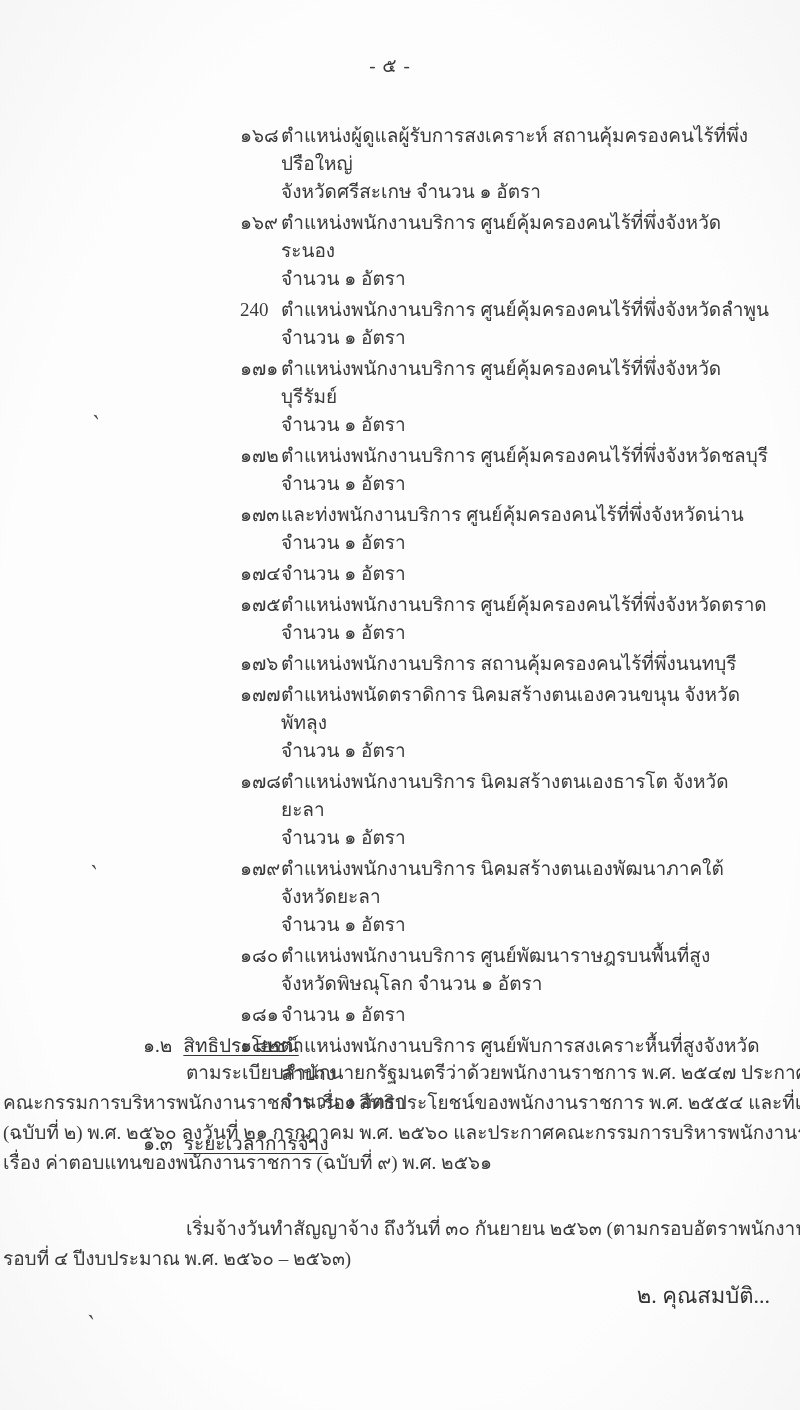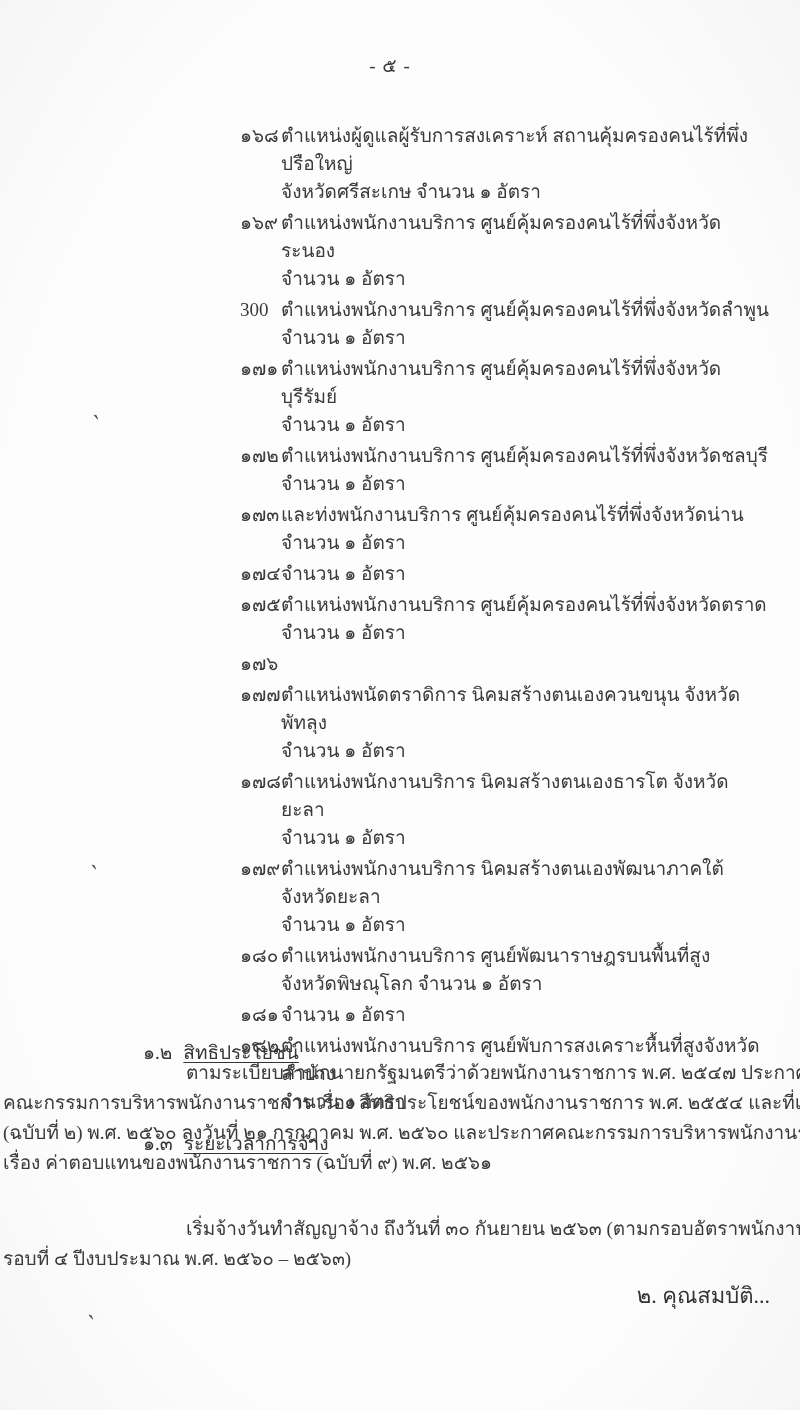--- a/index.html
+++ b/index.html
@@ -106,21 +106,21 @@
         </span>
       </div>
       <div class="pos-item">
         <span class="pos-no">๑๖๙</span>
         <span class="pos-text">
           <span class="l">ตำแหน่งพนักงานบริการ ศูนย์คุ้มครองคนไร้ที่พึ่งจังหวัดระนอง</span>
           <span class="l">จำนวน ๑ อัตรา</span>
         </span>
       </div>
       <div class="pos-item">
-        <span class="pos-no">300</span>
+        <span class="pos-no">240</span>
         <span class="pos-text">
           <span class="l">ตำแหน่งพนักงานบริการ ศูนย์คุ้มครองคนไร้ที่พึ่งจังหวัดลำพูน</span>
           <span class="l">จำนวน ๑ อัตรา</span>
         </span>
       </div>
       <div class="pos-item">
         <span class="pos-no">๑๗๑</span>
         <span class="pos-text">
           <span class="l">ตำแหน่งพนักงานบริการ ศูนย์คุ้มครองคนไร้ที่พึ่งจังหวัดบุรีรัมย์</span>
           <span class="l">จำนวน ๑ อัตรา</span>
@@ -149,20 +149,21 @@
       <div class="pos-item">
         <span class="pos-no">๑๗๕</span>
         <span class="pos-text">
           <span class="l">ตำแหน่งพนักงานบริการ ศูนย์คุ้มครองคนไร้ที่พึ่งจังหวัดตราด</span>
           <span class="l">จำนวน ๑ อัตรา</span>
         </span>
       </div>
       <div class="pos-item">
         <span class="pos-no">๑๗๖</span>
         <span class="pos-text">
+          <span class="l">ตำแหน่งพนักงานบริการ สถานคุ้มครองคนไร้ที่พึ่งนนทบุรี</span>
         </span>
       </div>
       <div class="pos-item">
         <span class="pos-no">๑๗๗</span>
         <span class="pos-text">
           <span class="l">ตำแหน่งพนัดตราดิการ นิคมสร้างตนเองควนขนุน จังหวัดพัทลุง</span>
           <span class="l">จำนวน ๑ อัตรา</span>
         </span>
       </div>
       <div class="pos-item">
@@ -194,21 +195,21 @@
       </div>
       <div class="pos-item">
         <span class="pos-no">๑๘๒</span>
         <span class="pos-text">
           <span class="l">ตำแหน่งพนักงานบริการ ศูนย์พับการสงเคราะหื้นที่สูงจังหวัดลำปาง</span>
           <span class="l">จำนวน ๑ อัตรา</span>
         </span>
       </div>
     </div>
 
-  <div class="section-head" style="top: 1030px; margin-top: 7px;">
+  <div class="section-head" style="top: 1030px;">
     <span class="sec-no">๑.๒</span>
     <span class="sec-title">สิทธิประโยชน์</span>
   </div>
 
   <div class="para" style="top: 1058px;">
       <div class="para-line indent">ตามระเบียบสำนักนายกรัฐมนตรีว่าด้วยพนักงานราชการ พ.ศ. ๒๕๔๗ ประกาศ</div>
       <div class="para-line">คณะกรรมการบริหารพนักงานราชการ เรื่อง สิทธิประโยชน์ของพนักงานราชการ พ.ศ. ๒๕๕๔ และที่แก้ไขเพิ่มเติม</div>
       <div class="para-line">(ฉบับที่ ๒) พ.ศ. ๒๕๖๐ ลงวันที่ ๒๑ กรกฎาคม พ.ศ. ๒๕๖๐ และประกาศคณะกรรมการบริหารพนักงานราชการ</div>
       <div class="para-line">เรื่อง ค่าตอบแทนของพนักงานราชการ (ฉบับที่ ๙) พ.ศ. ๒๕๖๑</div>
     </div>

